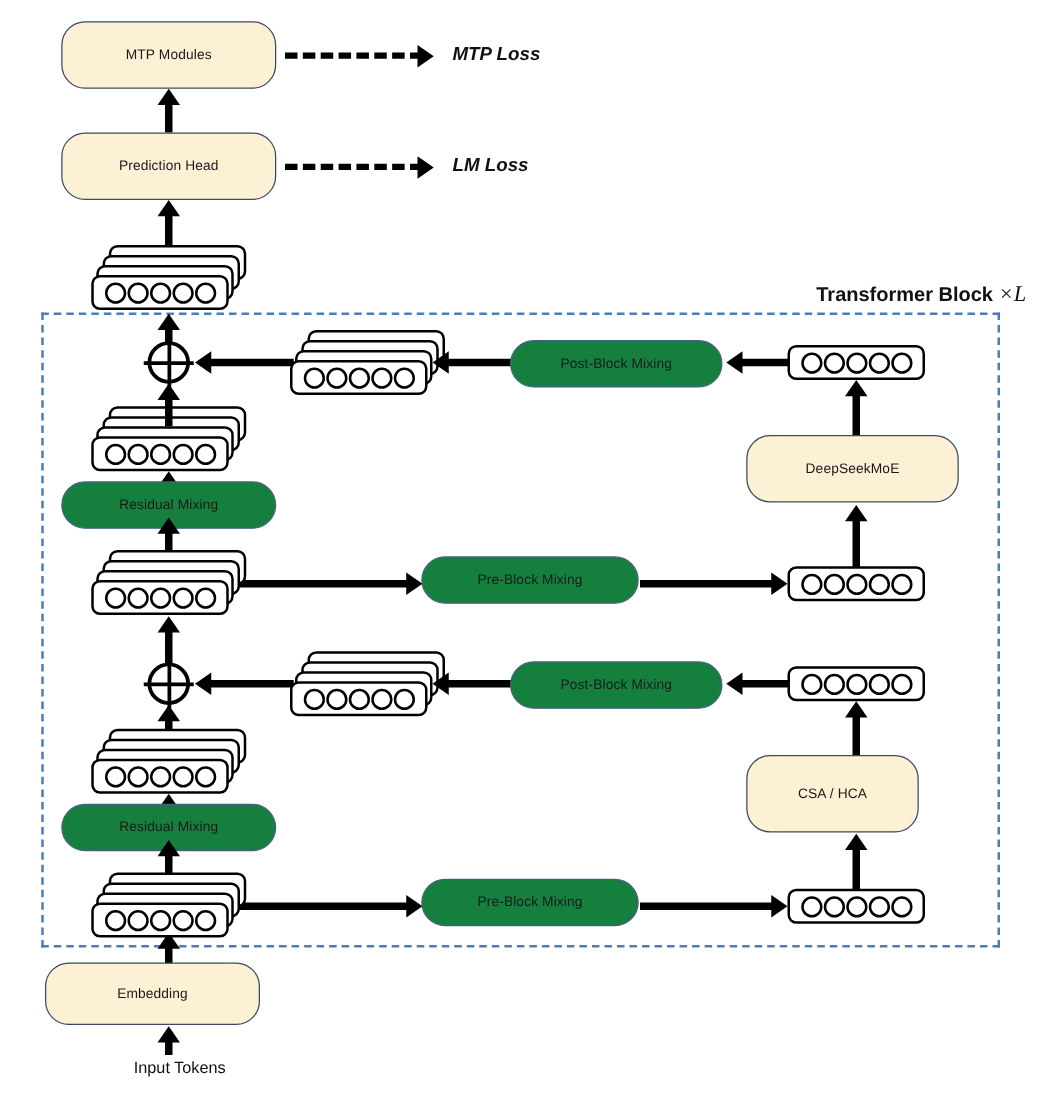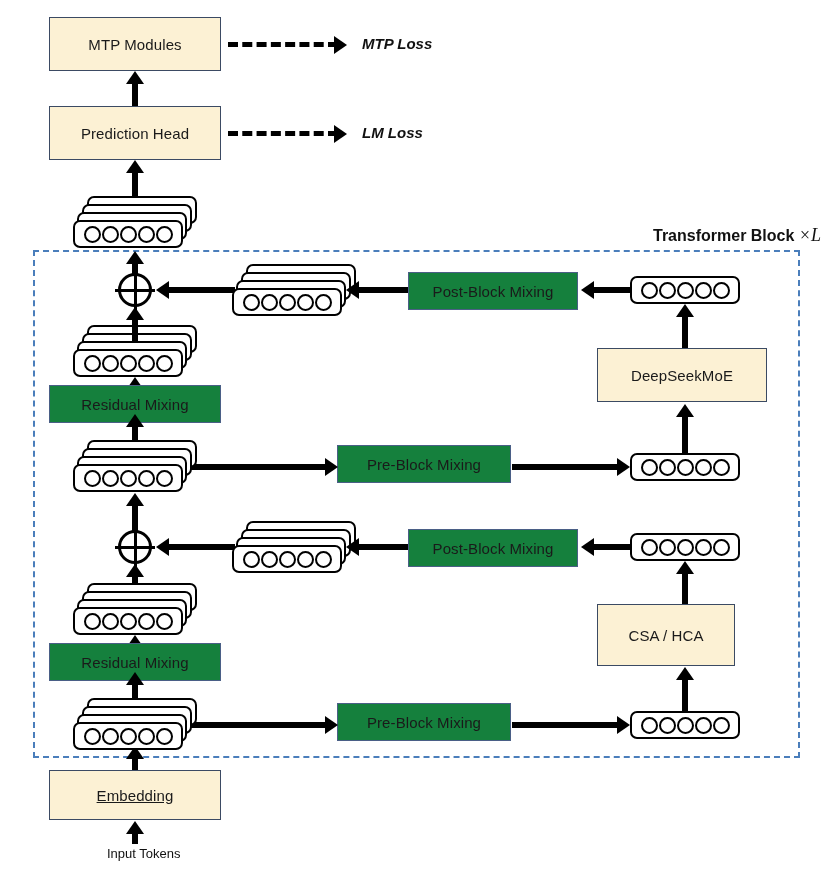--- a/index.html
+++ b/index.html
@@ -13,25 +13,25 @@
     height:878px;
     background:#ffffff;
     overflow:hidden;
   }
 
   
   .box{
     position:absolute;
     box-sizing:border-box;
     border:1.6px solid #3c4858;
-    border-radius:0;
+    border-radius:19px;
     display:flex;
     align-items:center;
     justify-content:center;
-    font-size:15px;
+    font-size:11px;
     color:#1a1a1a;
     letter-spacing:.1px;
     white-space:nowrap;
   }
   .box.cream{ background:#FCF1D4; border-color:#3b4a63; }
   .box.gray { background:#15803d; border-color:#4a5f86; }
 
   
   .lbl{
     position:absolute;
@@ -370,20 +370,20 @@
       <span class="dot"></span>
       <span class="dot"></span>
       <span class="dot"></span>
       <span class="dot"></span>
     </div>
   </div>
 
   <div class="ln vln" style="left:132px;top:757px;height:18px;"></div>
   <div class="ah up" style="left:126px;top:746px;"></div>
 
-  <div class="box cream" style="left:49px;top:770px;width:172px;height:50px;text-decoration:underline;">Embedding</div>
+  <div class="box cream" style="left:36px;top:770px;width:172px;height:50px;">Embedding</div>
 
   <div class="ln vln" style="left:132px;top:832px;height:12px;"></div>
   <div class="ah up" style="left:126px;top:821px;"></div>
 
   <div class="lbl bold" style="left:80px;top:846px;">Input Tokens</div>
 
 </div>
 
 </body></html>

